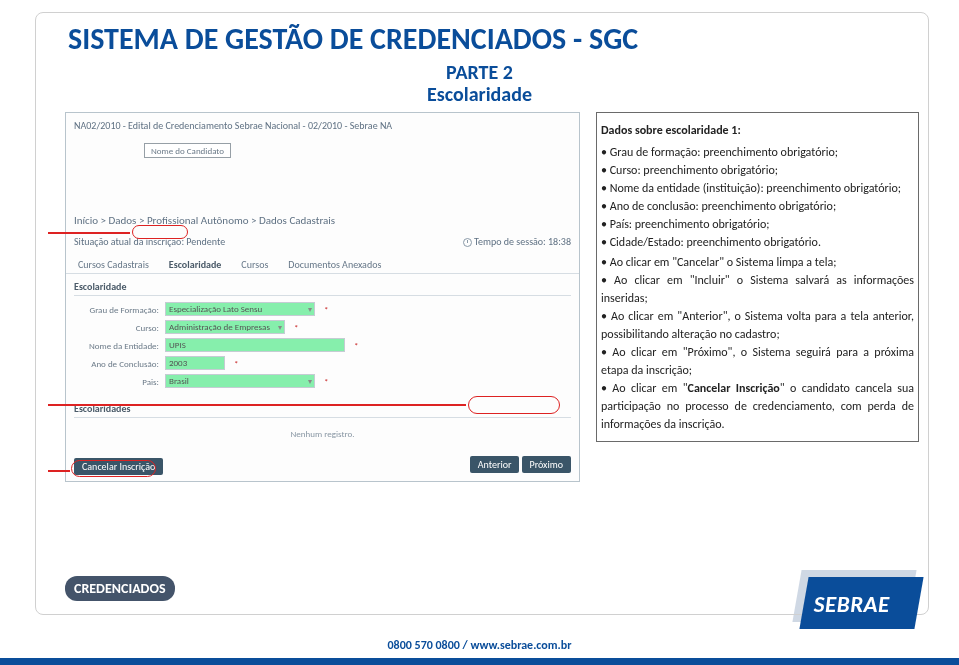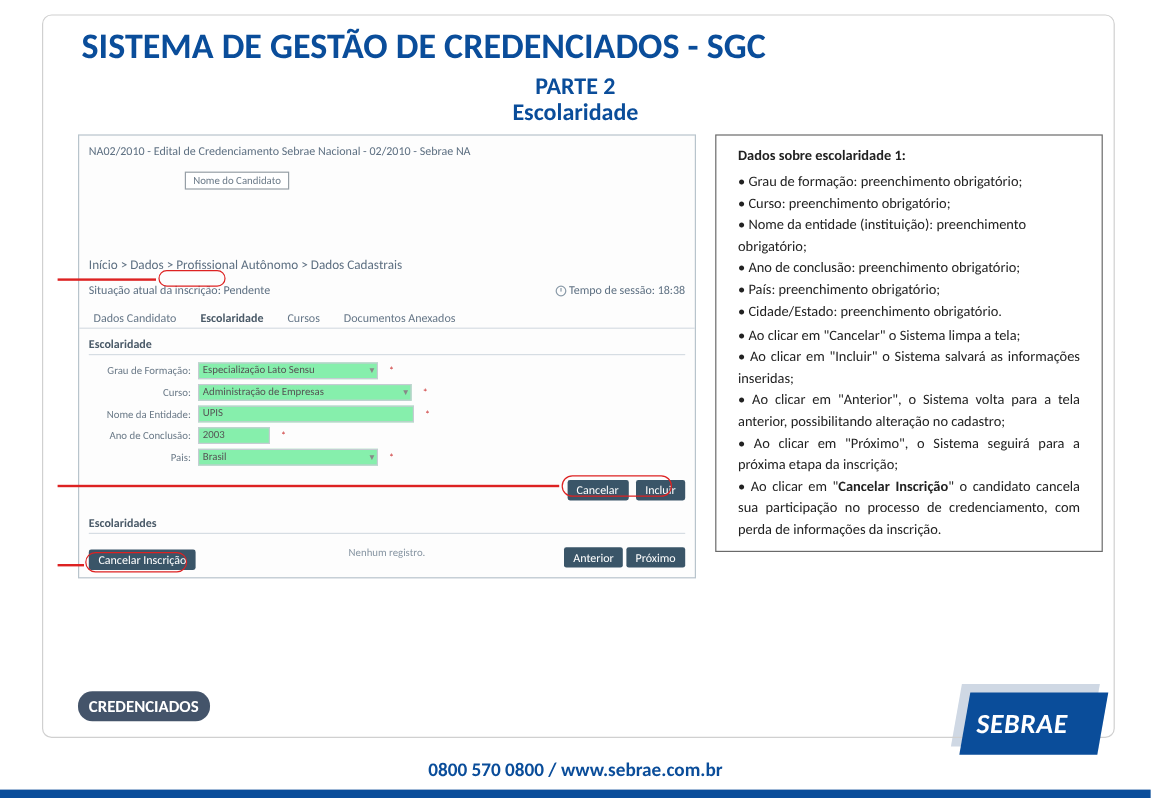--- a/index.html
+++ b/index.html
@@ -178,21 +178,21 @@
     position: absolute;
     height: 1.5px;
     background: #d22;
   }
   
   .info-box {
     position: absolute;
     top: 112px; left: 596px;
     width: 323px;
     border: 1px solid #6a6a6a;
-    padding: 8px 18px;
+    padding: 8px 4px;
     font-size: 12px;
     line-height: 1.5;
     color: #222;
   }
   .info-box .heading { font-weight: bold; margin-bottom: 4px;}
   .info-box ul { list-style: none; }
   .info-box li::before { content: "• "; }
   .info-box .bold-red { font-weight: bold; }
   
   .credenciados-badge {
@@ -209,21 +209,21 @@
     position: absolute;
     bottom: 0; left: 0; right: 0;
     height: 7px;
     background: #0a4d9a;
   }
   .footer-text {
     position: absolute;
     bottom: 13px;
     width: 100%;
     text-align: center;
-    font-size: 16px;
+    font-size: 12px;
     color: #0a4d9a;
     font-weight: bold;
   }
   .footer-text .slash { color: #0a4d9a; }
   .sebrae-logo {
     position: absolute;
     bottom: 18px; right: 40px;
     width: 120px;
     height: 70px;
   }
@@ -252,21 +252,21 @@
     top: -7px; left: -2px;
     z-index:-1;
   }
   .nome-box {
     border:1px solid #969fa6;
     display:inline-block;
     padding:1px 6px;
     font-size:9px;
     color:#6b7a88;
     position:absolute;
-    top:30px; left:88px;
+    top:30px; left:78px;
     background:#fff;
   }
 </style>
 </head>
 <body>
 
 <div class="slide-border"></div>
 
 <div class="page-title">SISTEMA DE GESTÃO DE CREDENCIADOS - SGC</div>
 <div class="subtitle">PARTE 2</div>
@@ -275,56 +275,52 @@
 <div class="shot">
   <div class="top-row">NA02/2010 - Edital de Credenciamento Sebrae Nacional - 02/2010 - Sebrae NA</div>
   <div class="nome-box">Nome do Candidato</div>
   <div style="height:36px"></div>
   <div class="breadcrumb">Início &gt; Dados &gt; Profissional Autônomo &gt; Dados Cadastrais</div>
   <div class="status-row">
     <span>Situação atual da inscrição: Pendente</span>
     <span><span class="clock-icon"></span><span>Tempo de sessão: 18:38</span></span>
   </div>
   <div class="tabs">
-    <span class="tab">Dados Candidato</span>
+    <span class="tab">Cursos Cadastrais</span>
     <span class="tab active">Escolaridade</span>
     <span class="tab">Cursos</span>
     <span class="tab">Documentos Anexados</span>
   </div>
   <div class="section-label">Escolaridade</div>
   <div class="form-grid">
     <div class="form-row">
       <label>Grau de Formação:</label>
       <span class="field sel" style="width:150px">Especialização Lato Sensu</span>
         <span class="asterisk">*</span>
     </div>
     <div class="form-row">
       <label>Curso:</label>
-      <span class="field sel" style="width:178px">Administração de Empresas</span>
+      <span class="field sel" style="width:120px">Administração de Empresas</span>
         <span class="asterisk">*</span>
     </div>
     <div class="form-row">
       <label>Nome da Entidade:</label>
       <span class="field" style="width:180px">UPIS</span>
         <span class="asterisk">*</span>
     </div>
     <div class="form-row">
       <label>Ano de Conclusão:</label>
       <span class="field" style="width:60px">2003</span>
         <span class="asterisk">*</span>
     </div>
     <div class="form-row">
       <label>Pais:</label>
       <span class="field sel" style="width:150px">Brasil</span>
         <span class="asterisk">*</span>
     </div>
-  </div>
-  <div class="btn-row">
-    <span class="btn">Cancelar</span>
-    <span class="btn">Incluir</span>
   </div>
   <div class="section-label">Escolaridades</div>
   <div style="text-align:center;font-size:9px;color:#8896a3;padding:8px">Nenhum registro.</div>
 
   <div class="bottom-bar">
     <span class="btn-big">Cancelar Inscrição</span>
     <span>
       <span class="btn-big">Anterior</span>
       <span class="btn-big">Próximo</span>
     </span>

